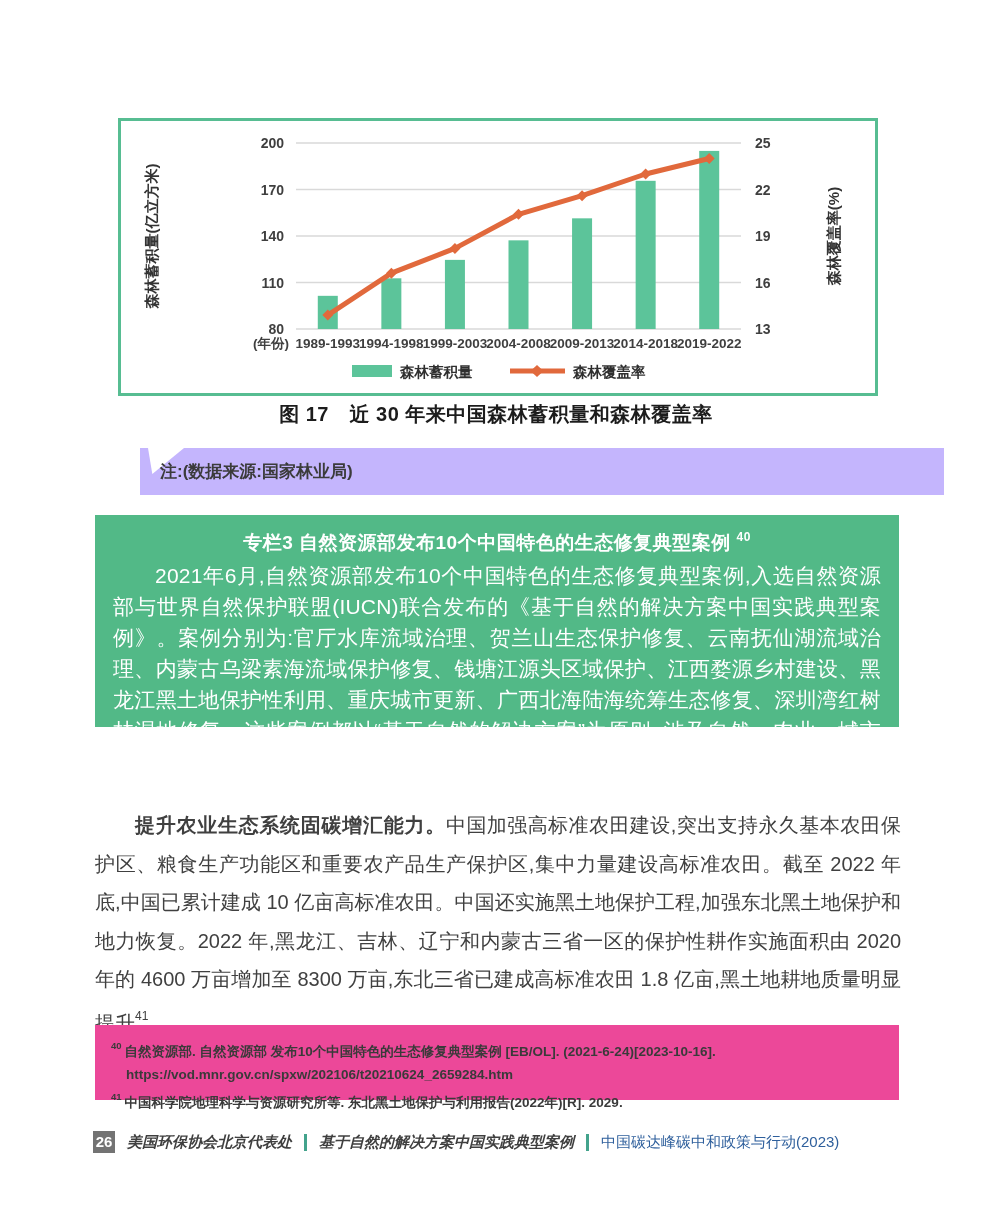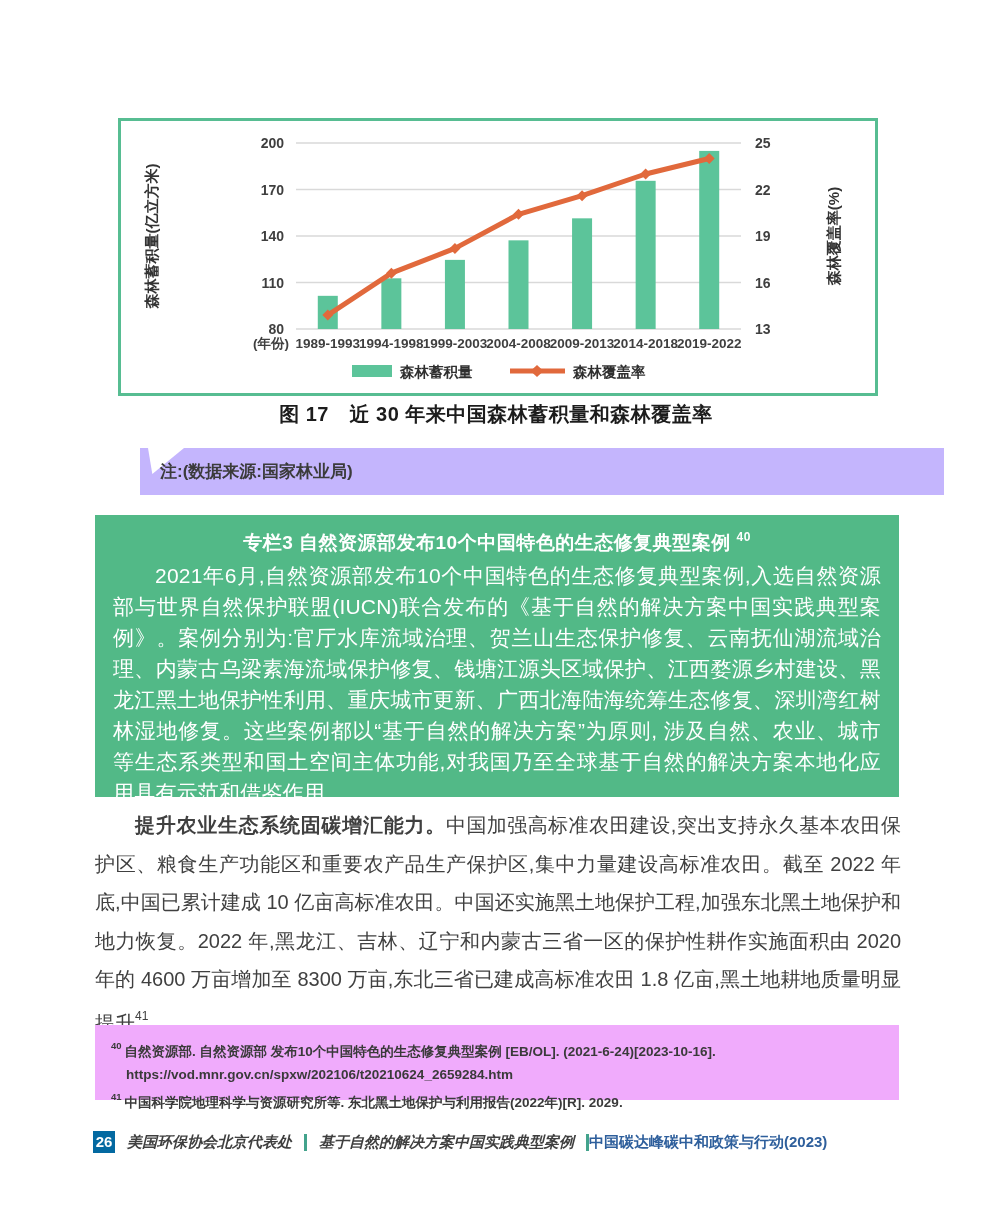--- a/index.html
+++ b/index.html
@@ -32,21 +32,21 @@
   .note-band .notch{
     position:absolute;left:8px;top:0;width:36px;height:27px;background:#ffffff;
     clip-path:polygon(0 0,100% 0,12% 96%);
   }
   .note-band .note-text{
     position:absolute;left:20px;top:0;line-height:47px;
     font-size:17px;font-weight:bold;color:#3b3b3b;
   }
   
   .green-box{
-    position:absolute;left:95px;top:515px;width:804px;height:282px;
+    position:absolute;left:95px;top:515px;width:804px;height:212px;
     background:#52b987;color:#fff;box-sizing:border-box;padding:15px 18px 0 18px;overflow:hidden;
   }
   .green-box .box-title{
     text-align:center;font-size:19px;font-weight:bold;letter-spacing:0.5px;
   }
   .green-box .box-title sup{font-size:12px;position:relative;top:-1px;}
   .green-box .box-body{
     margin-top:4px;font-size:21px;line-height:31px;text-align:justify;
     text-indent:2em;letter-spacing:0.2px;
   }
@@ -54,37 +54,37 @@
   .main-para{
     position:absolute;left:95px;top:806px;width:806px;margin:0;
     font-size:20px;line-height:38.5px;text-align:justify;color:#404040;
     text-indent:2em;
   }
   .main-para b{letter-spacing:0.3px;}
   .main-para sup{font-size:12px;position:relative;top:-2px;}
   
   .footnotes{
     position:absolute;left:95px;top:1025px;width:804px;height:75px;
-    background:#f0abfc;box-sizing:border-box;padding:10px 16px 0 16px;
+    background:#ec4899;box-sizing:border-box;padding:10px 16px 0 16px;
     font-size:13.5px;line-height:23px;color:#3a3a3a;font-weight:bold;
   }
   .footnote{padding-left:15px;text-indent:-15px;overflow-wrap:anywhere;}
   .footnote sup{font-size:9.5px;position:relative;top:-1px;margin-right:3px;}
   
   .footer{
     position:absolute;left:93px;top:1130px;height:24px;
     display:flex;align-items:center;
   }
   .page-badge{
-    width:22px;height:22px;background:#0369a1;color:#fff;
+    width:22px;height:22px;background:#737373;color:#fff;
     font-size:15px;font-weight:bold;text-align:center;line-height:22px;
   }
   .footer .org{font-size:15px;font-weight:bold;color:#3f3f3f;margin-left:12px;font-style:italic;}
   .footer .sep{width:3px;height:17px;background:#43a38c;margin-left:12px;}
-  .footer .doc-title{font-size:15px;font-weight:bold;color:#2e5f9c;}
+  .footer .doc-title{font-size:15px;font-weight:normal;color:#2e5f9c;margin-left:12px;}
 </style>
 </head>
 <body>
 
 <div class="page">
 
   <div class="chart-box">
     <svg id="chart-svg" viewBox="0 0 754 272">
         <line x1="175" y1="208" x2="620" y2="208" stroke="#d9d9d9" stroke-width="1.6"></line>
         <line x1="175" y1="161.5" x2="620" y2="161.5" stroke="#d9d9d9" stroke-width="1.6"></line>

